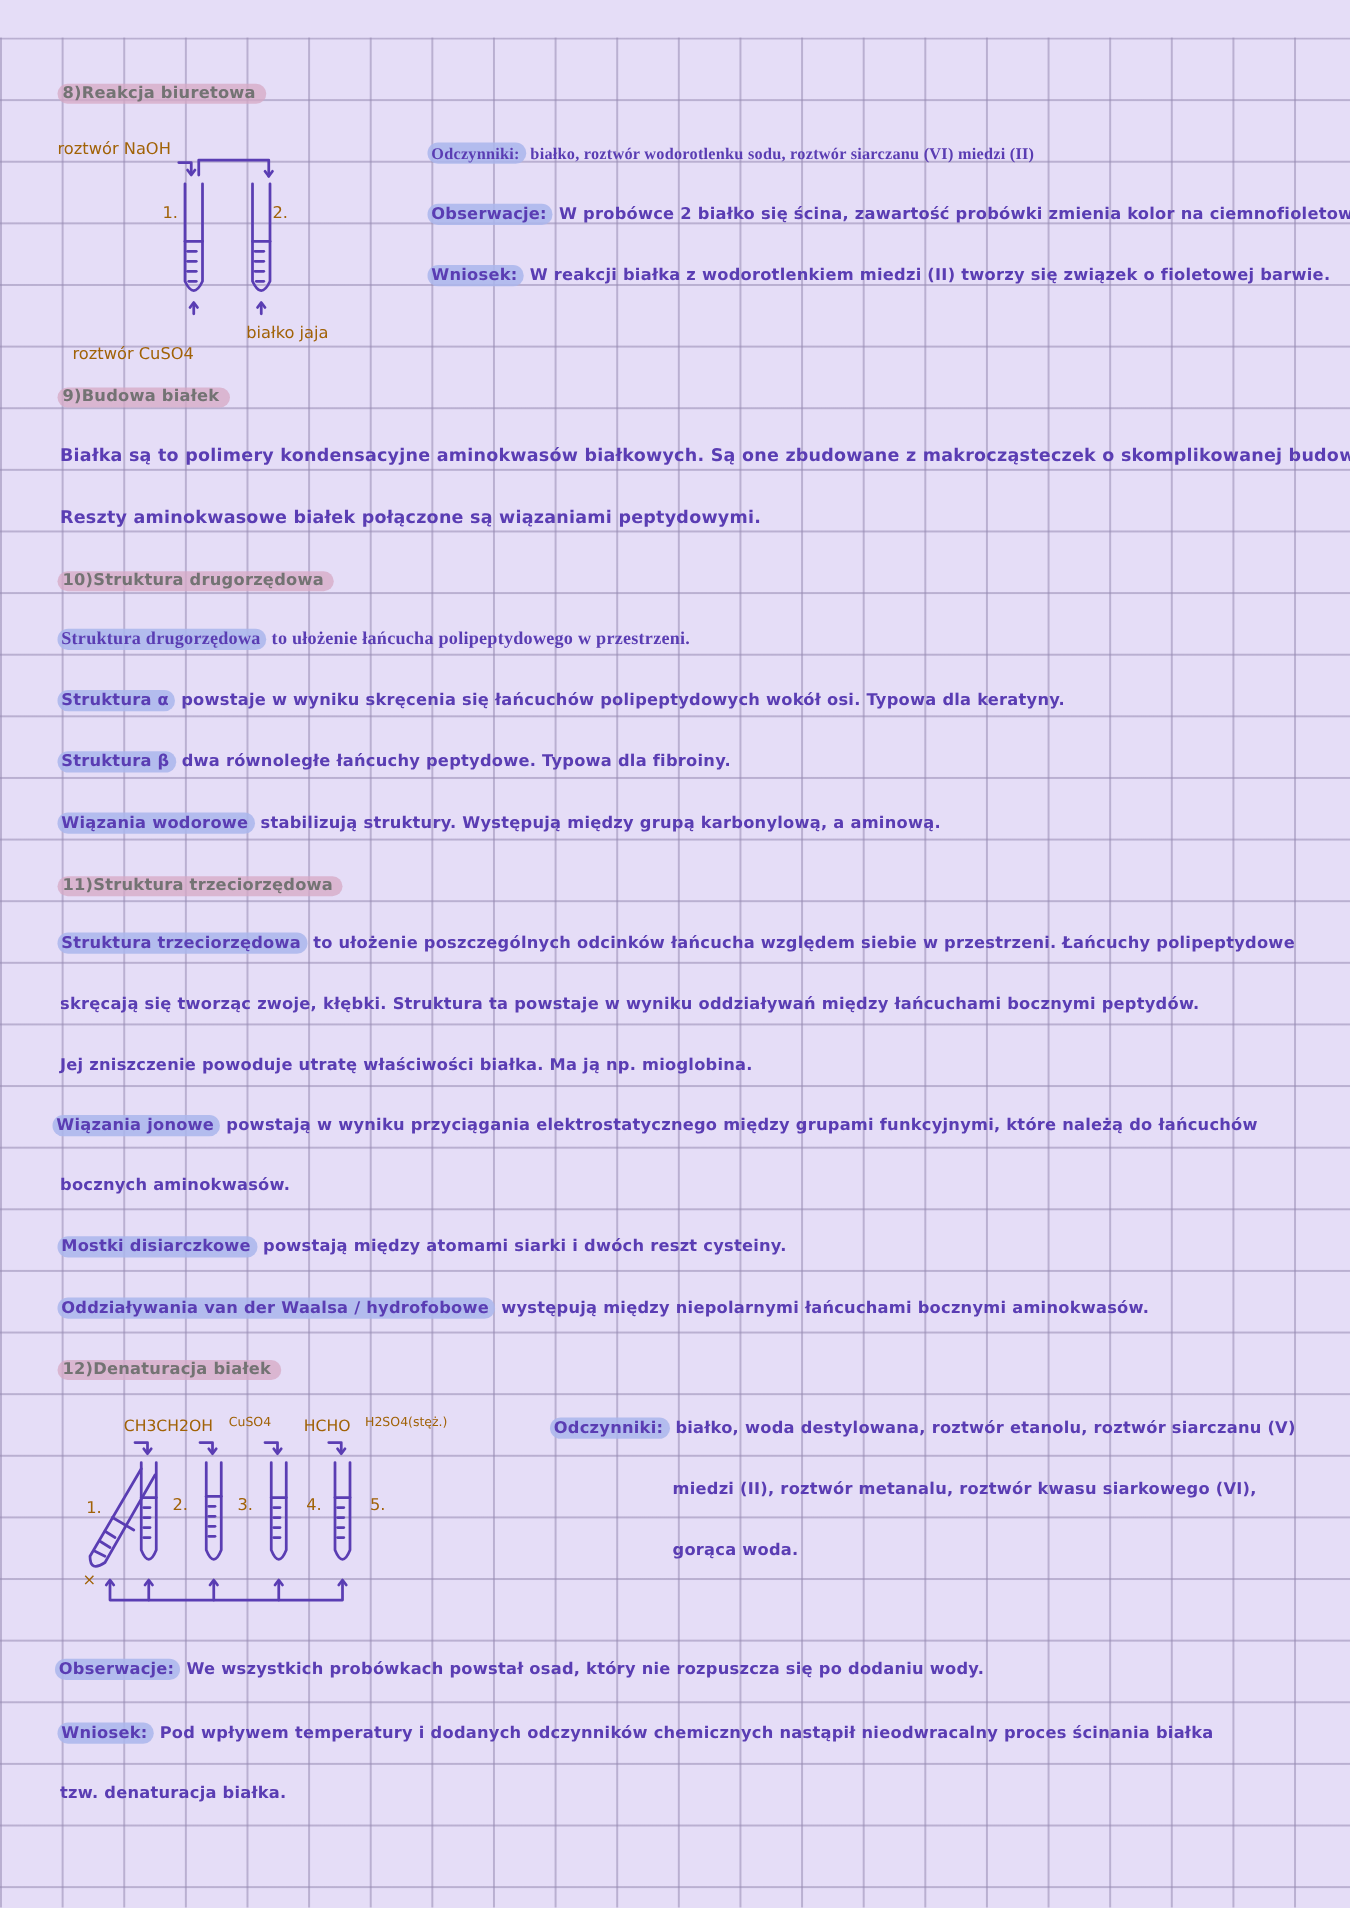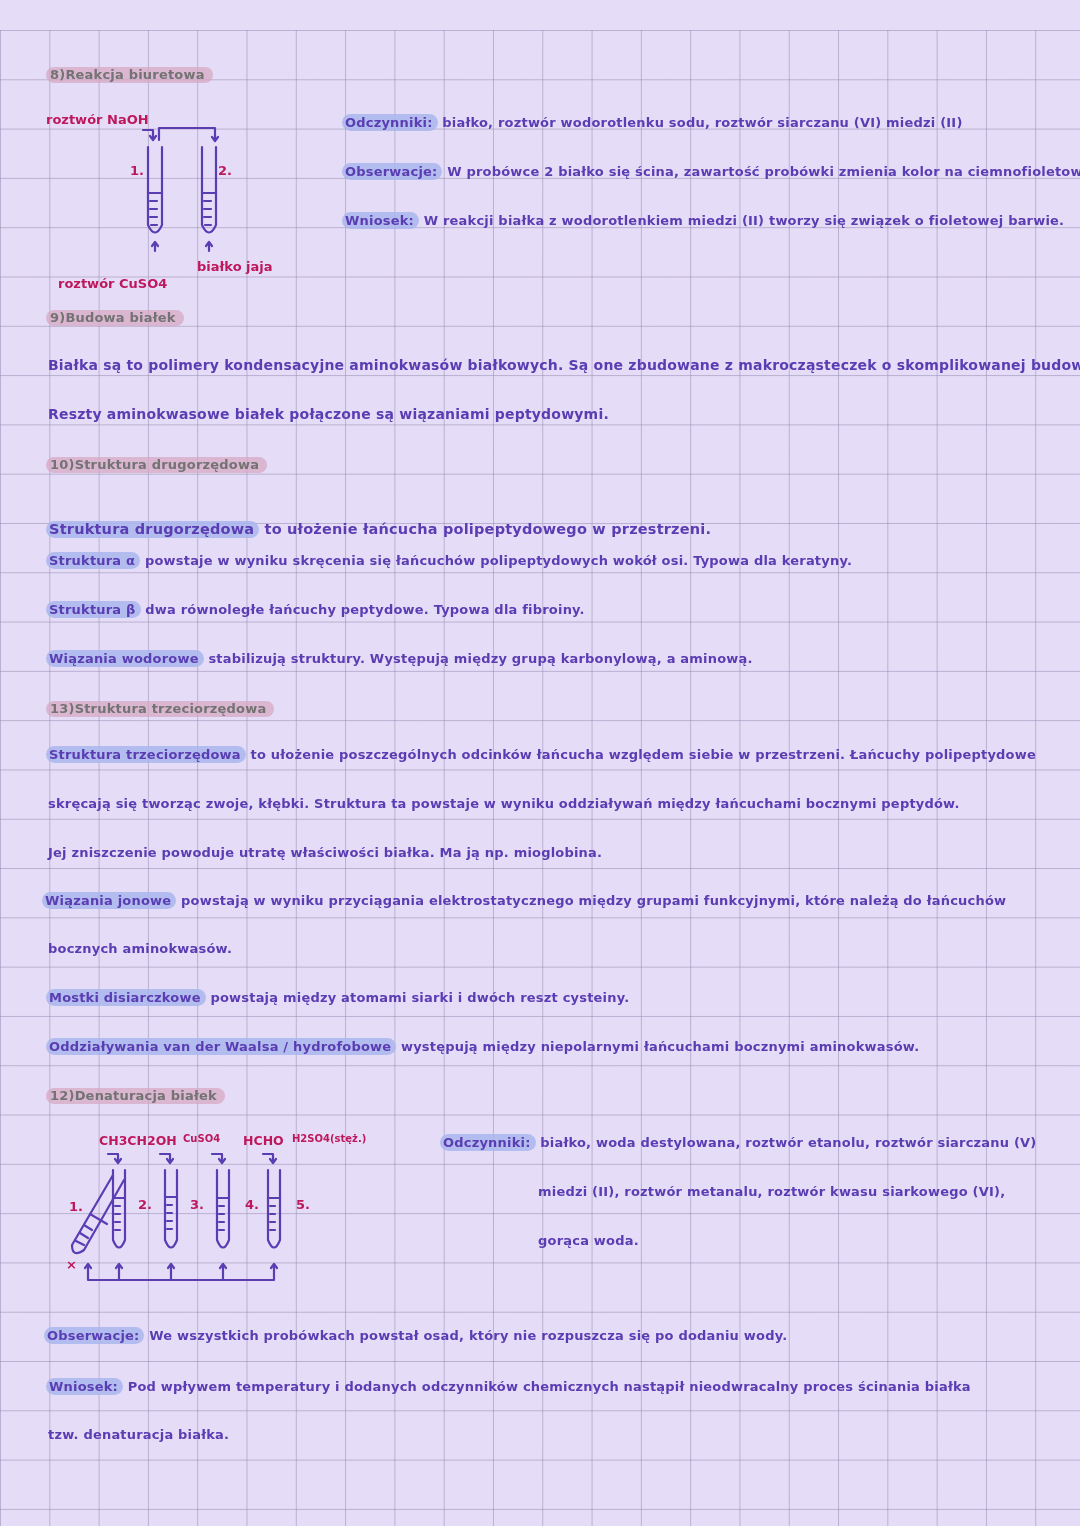--- a/index.html
+++ b/index.html
@@ -44,22 +44,22 @@
       display: inline-block;
       background: rgba(170,182,236,0.85);
       border-radius: 9px;
       padding: 0 5px 0 3px;
       line-height: 17px;
     }
     .diagram-label {
       position: absolute;
       white-space: nowrap;
       font-size: 13px;
-      font-weight: bold;
-      color: #be185d;
+      font-weight: normal;
+      color: #a16207;
     }
     svg.diagram { position: absolute; overflow: visible; }
     svg.diagram path, svg.diagram line, svg.diagram polyline {
       stroke: #5A3DB3; stroke-width: 2.2; fill: none; stroke-linecap: round; stroke-linejoin: round;
     }
   </style>
 </head>
 <body>
 
 <div class="top-strip"></div>
@@ -94,21 +94,21 @@
     <line x1="64" y1="84" x2="71" y2="84"></line>
     <line x1="64" y1="92" x2="71" y2="92"></line>
     <line x1="65" y1="100" x2="71" y2="100"></line>
 
   <line x1="15" y1="118" x2="15" y2="126"></line>
     <polyline points="12,121 15,117 18,121"></polyline>
   <line x1="69" y1="118" x2="69" y2="126"></line>
     <polyline points="66,121 69,117 72,121"></polyline>
 </svg>
 
-<div class="ln small" style="left:342px; top:113px;">
+<div class="ln small" style="left:342px; top:113px;font-family:Liberation Serif, serif;">
   <span class="lbl">Odczynniki:</span>
   <span>białko, roztwór wodorotlenku sodu, roztwór siarczanu (VI) miedzi (II)</span>
 </div>
 <div class="ln small" style="left:342px; top:162px;">
   <span class="lbl">Obserwacje:</span>
   <span>W probówce 2 białko się ścina, zawartość probówki zmienia kolor na ciemnofioletowy.</span>
 </div>
 <div class="ln small" style="left:342px; top:211px;">
   <span class="lbl">Wniosek:</span>
   <span>W reakcji białka z wodorotlenkiem miedzi (II) tworzy się związek o fioletowej barwie.</span>
@@ -116,39 +116,39 @@
 
 <div class="ln" style="left:46px; top:307px;">
   <span class="hdr">9)Budowa białek</span>
 </div>
 <div class="ln" style="left:48px; top:355px; font-size:14px;">Białka są to polimery kondensacyjne aminokwasów białkowych. Są one zbudowane z makrocząsteczek o skomplikowanej budowie.</div>
 <div class="ln" style="left:48px; top:404px; font-size:14px;">Reszty aminokwasowe białek połączone są wiązaniami peptydowymi.</div>
 
 <div class="ln" style="left:46px; top:454px;">
   <span class="hdr">10)Struktura drugorzędowa</span>
 </div>
-<div class="ln" style="left:46px; top:519px;">
+<div class="ln" style="left:46px; top:501px;font-family:Liberation Serif, serif;">
   <span class="lbl">Struktura drugorzędowa</span>
   <span>to ułożenie łańcucha polipeptydowego w przestrzeni.</span>
 </div>
 <div class="ln small" style="left:46px; top:551px;">
   <span class="lbl">Struktura α</span>
   <span>powstaje w wyniku skręcenia się łańcuchów polipeptydowych wokół osi. Typowa dla keratyny.</span>
 </div>
 <div class="ln small" style="left:46px; top:600px;">
   <span class="lbl">Struktura β</span>
   <span>dwa równoległe łańcuchy peptydowe. Typowa dla fibroiny.</span>
 </div>
 <div class="ln small" style="left:46px; top:649px;">
   <span class="lbl">Wiązania wodorowe</span>
   <span>stabilizują struktury. Występują między grupą karbonylową, a aminową.</span>
 </div>
 
 <div class="ln" style="left:46px; top:698px;">
-  <span class="hdr">13)Struktura trzeciorzędowa</span>
+  <span class="hdr">11)Struktura trzeciorzędowa</span>
 </div>
 <div class="ln small" style="left:46px; top:745px;">
   <span class="lbl">Struktura trzeciorzędowa</span>
   <span>to ułożenie poszczególnych odcinków łańcucha względem siebie w przestrzeni. Łańcuchy polipeptydowe</span>
 </div>
 <div class="ln small" style="left:48px; top:794px;">skręcają się tworząc zwoje, kłębki. Struktura ta powstaje w wyniku oddziaływań między łańcuchami bocznymi peptydów.</div>
 <div class="ln small" style="left:48px; top:843px;">Jej zniszczenie powoduje utratę właściwości białka. Ma ją np. mioglobina.</div>
 
 <div class="ln small" style="left:42px; top:891px;">
   <span class="lbl">Wiązania jonowe</span>

